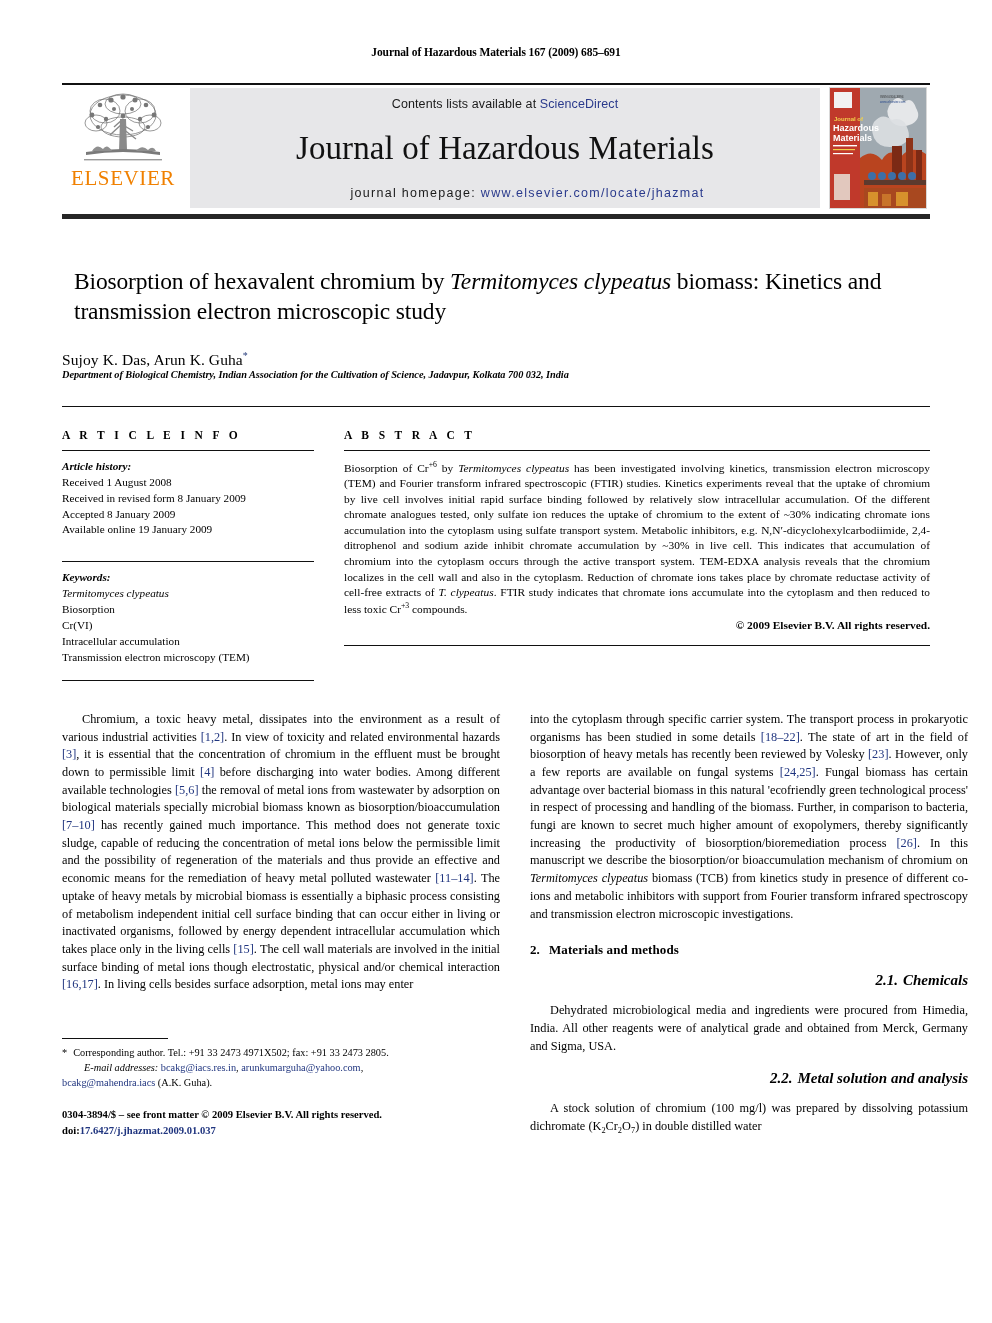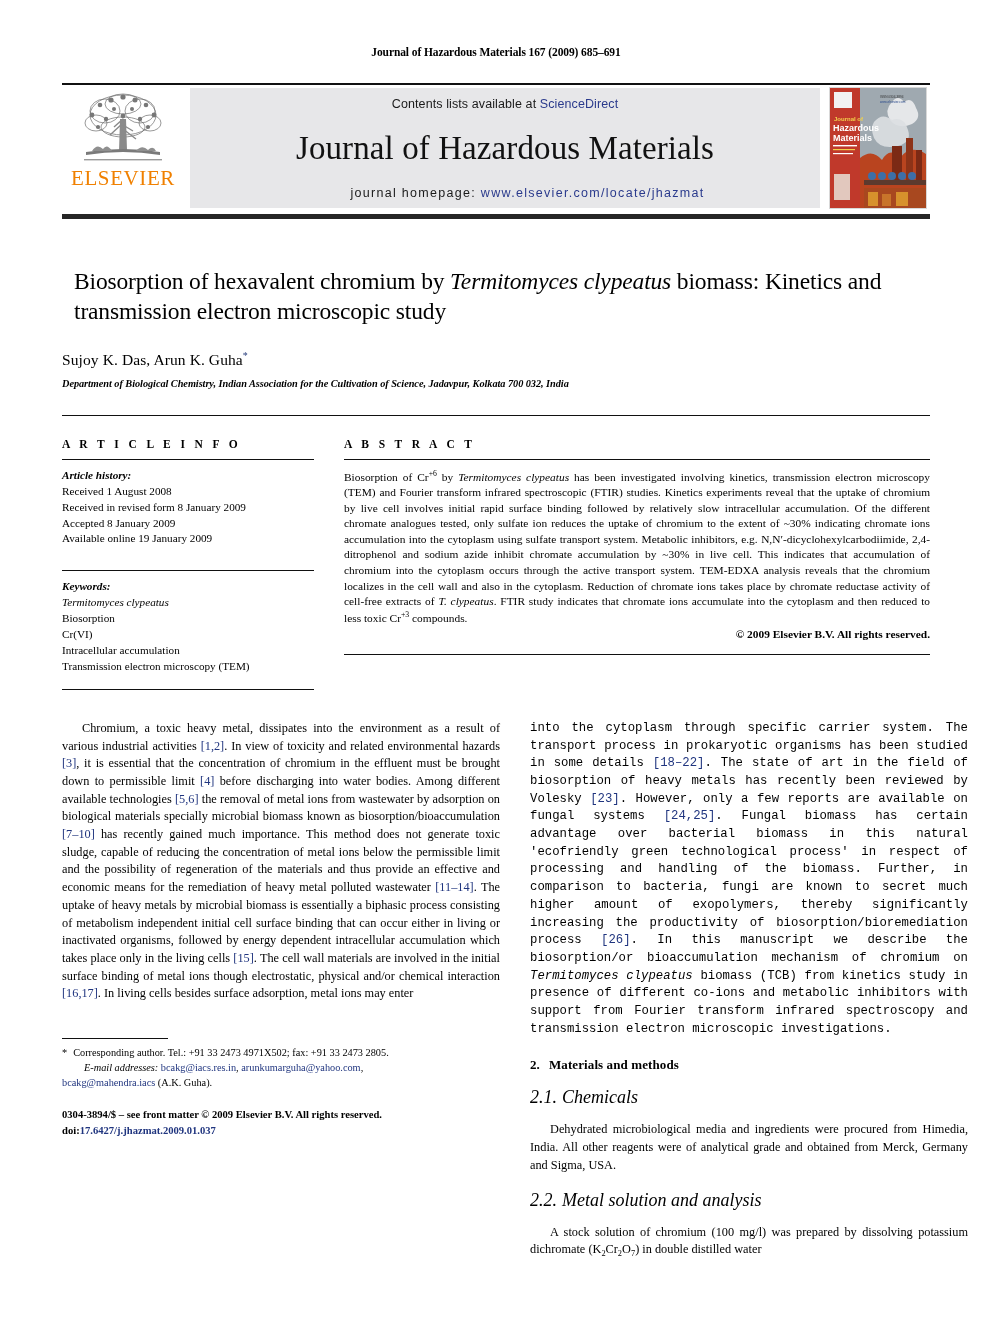--- a/index.html
+++ b/index.html
@@ -129,21 +129,20 @@
   .authors {
     font-size: 15.5px;
     margin-top: 23px;
     letter-spacing: 0.1px;
   }
   .authors sup { font-size: 10px; color:#243a7a; }
   .affiliation {
     font-size: 10.3px;
     font-style: italic;
     font-weight: bold;
-    margin-top: 9px;
     letter-spacing: -0.05px;
   }
 
   
   .meta-rule {
     border-top: 1.6px solid #111;
     margin-top: 26px;
   }
   .meta-grid {
     display: flex;
@@ -187,35 +186,36 @@
   .bcol { width: 438px; flex: 0 0 438px; }
   .bcol.left { margin-right: 30px; }
   .sec-h1 {
     font-size: 13px;
     font-weight: bold;
     margin: 0 0 14px 0;
     letter-spacing: 0.1px;
   }
   .sec-h1 .num { margin-right: 9px; }
   .sec-h2 {
-    font-size: 18px;
-    font-weight: normal;
+    font-size: 15px;
+    font-weight: bold;
     font-style: italic;
     margin: 0 0 13px 0;
+    text-align: right;
   }
   .sec-h2 .num { margin-right: 5px; font-style: italic; }
   p.para {
     font-size: 12.3px;
     line-height: 1.44;
     text-align: justify;
     margin: 0 0 0 0;
     text-indent: 20px;
     hyphens: auto;
   }
-  p.para.cont { text-indent: 0; font-family: Liberation Mono, monospace; }
+  p.para.cont { text-indent: 0; }
   p.para i { font-style: italic; }
   .ref { color: #20357f; }
   .spacer-sec { height: 19px; }
   .spacer-small { height: 15px; }
 
   
   .footnote-wrap {
     position: absolute;
     left: 62px;
     bottom: 36px;

